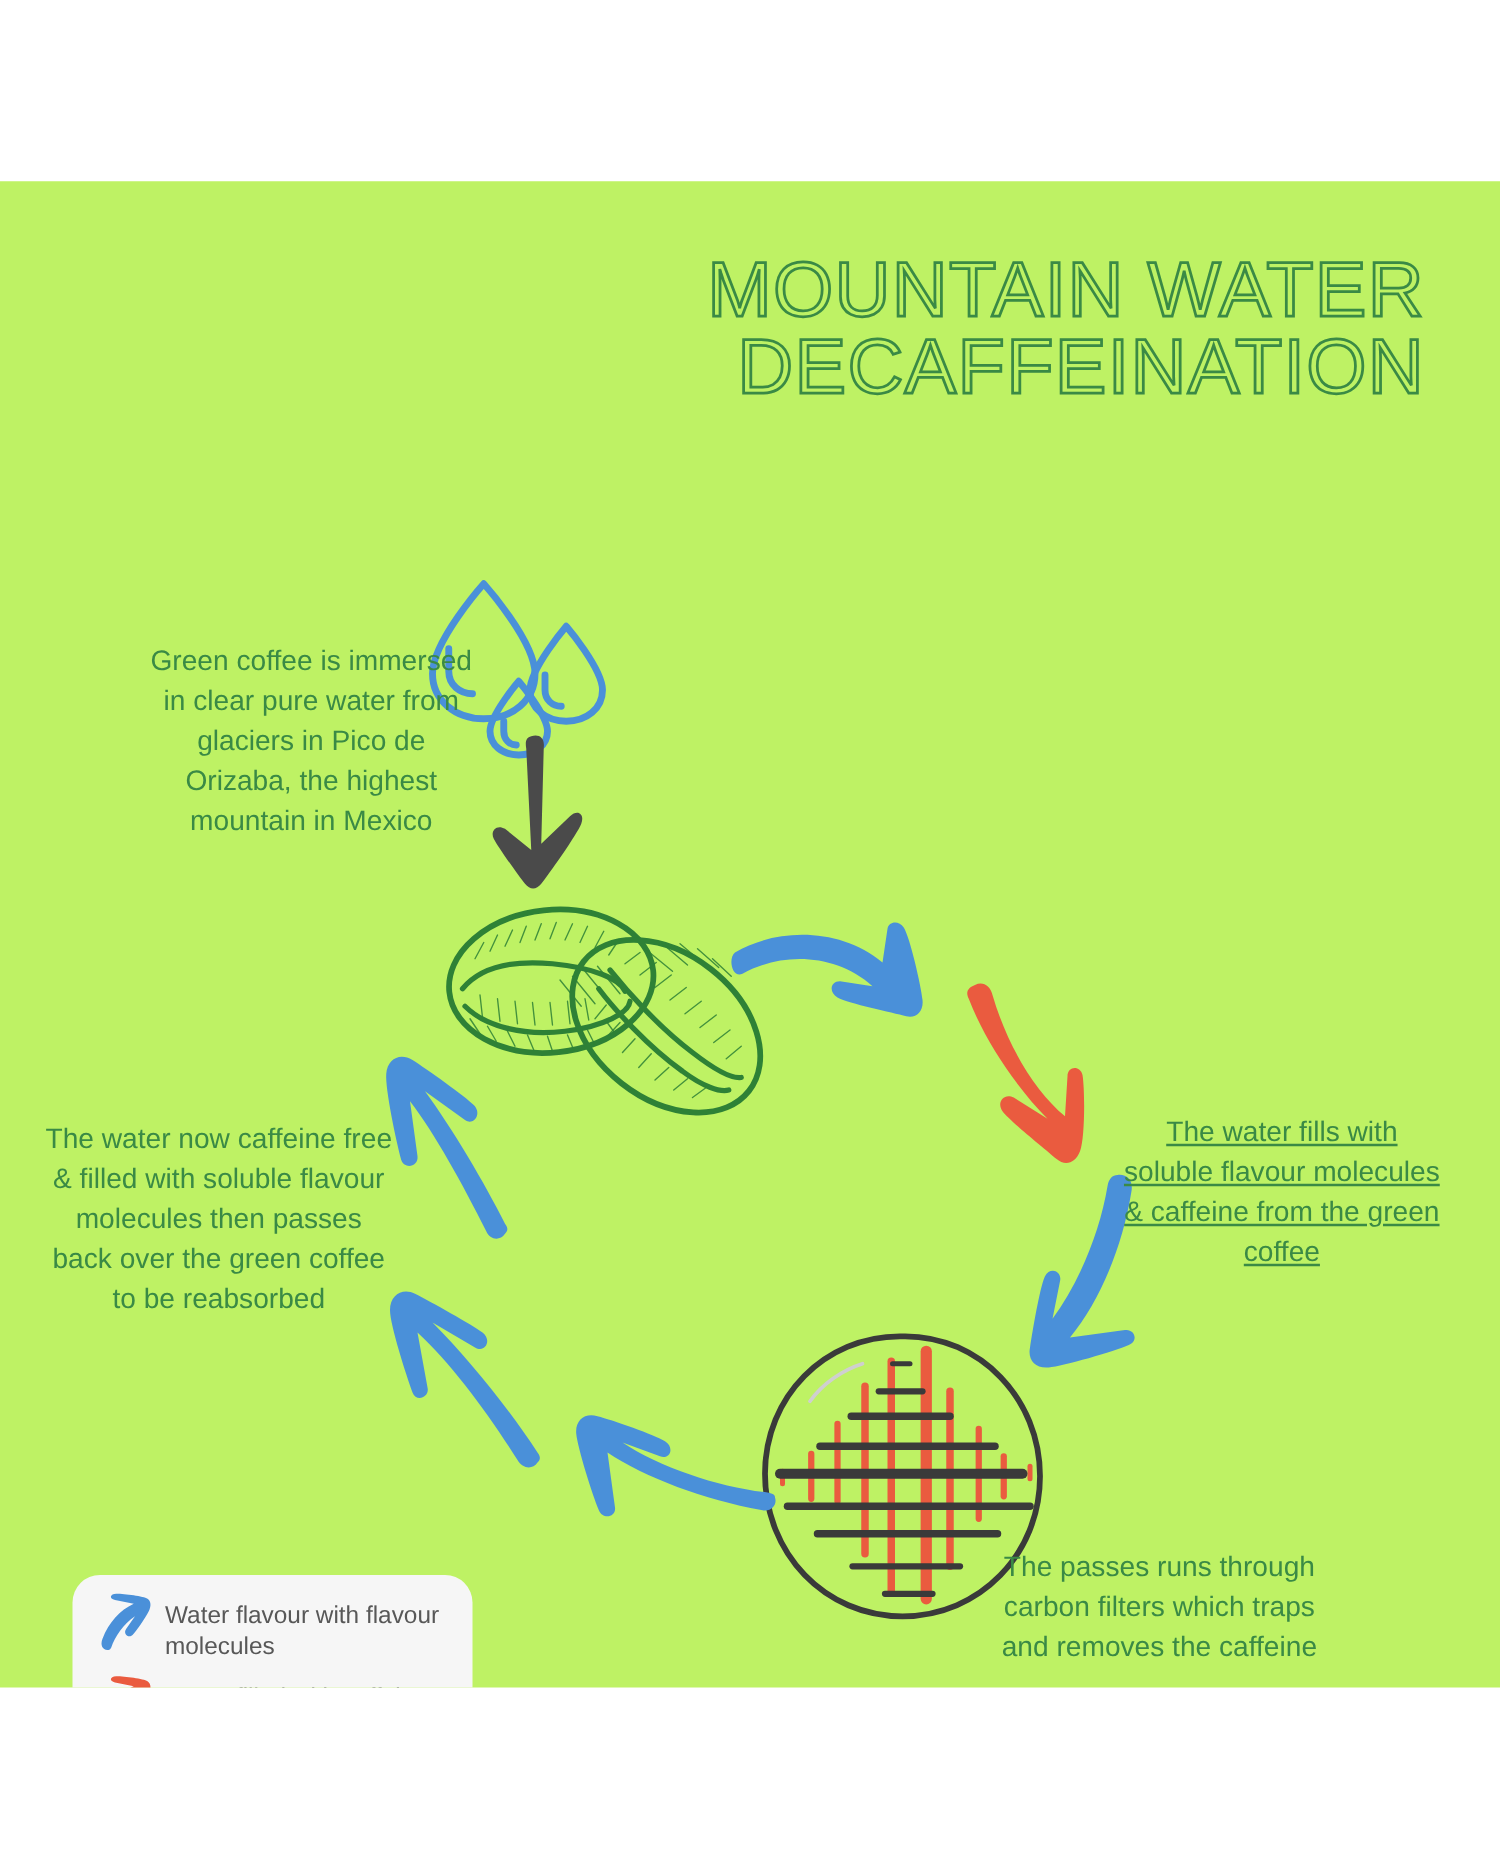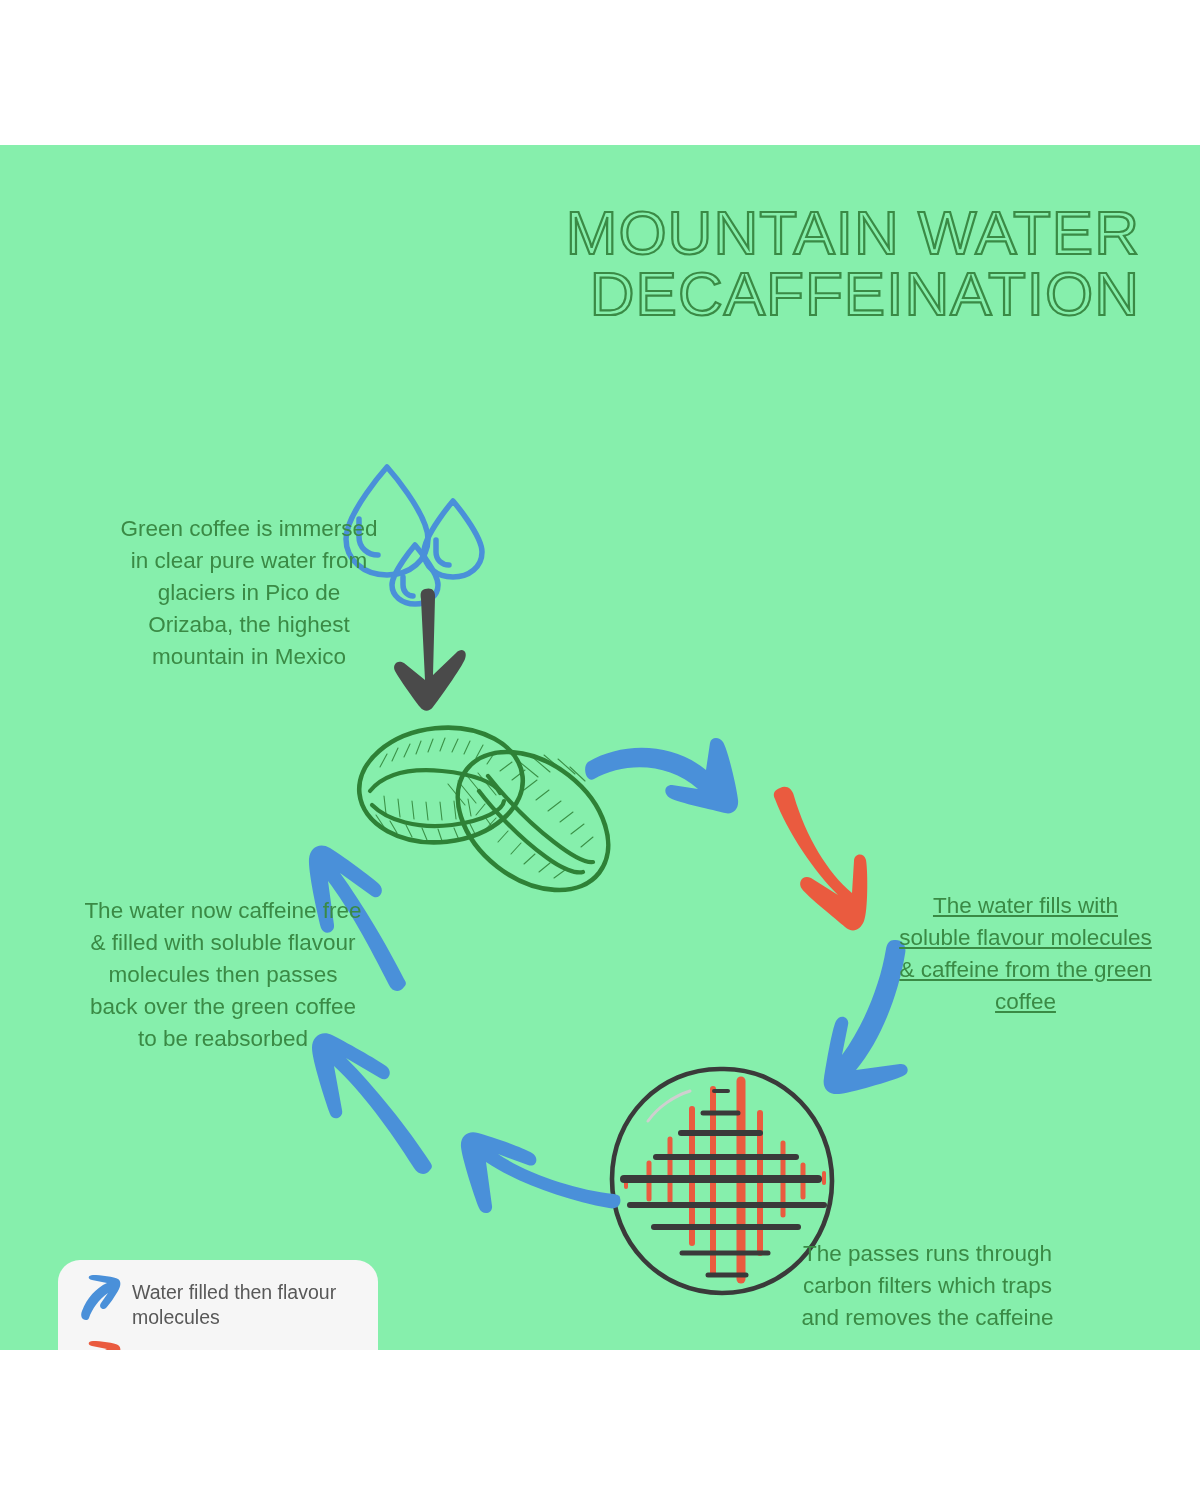--- a/index.html
+++ b/index.html
@@ -15,21 +15,21 @@
     overflow: hidden;
   }
 
   
   #canvas {
     position: absolute;
     left: 0;
     top: 145px;
     width: 1200px;
     height: 1205px;
-    background: #86efac;
+    background: #bef264;
     overflow: hidden;
   }
 
   
   #title {
     position: absolute;
     right: 60px;
     top: 58px;
     width: 700px;
     text-align: right;
@@ -48,21 +48,21 @@
   .blurb {
     position: absolute;
     color: #3a8a45;
     font-size: 22.5px;
     line-height: 1.42;
     text-align: center;
   }
   #blurb-intro   { left: 118px; top: 368px; width: 262px; }
   #blurb-fill    { left: 898px; top: 745px; width: 255px; text-decoration: underline; }
   #blurb-filter  { left: 800px; top: 1093px; width: 255px; }
-  #blurb-reabs   { left: 34px;  top: 750px; width: 282px; margin-left: 48px; }
+  #blurb-reabs   { left: 34px;  top: 750px; width: 282px; }
 
   
   #legend {
     position: absolute;
     left: 58px;
     top: 1115px;
     width: 320px;
     height: 165px;
     background: #f6f6f6;
     border-radius: 22px;
@@ -230,21 +230,21 @@
   <div class="blurb" id="blurb-reabs">The water now caffeine free &amp; filled with soluble flavour molecules then passes back over the green coffee to be reabsorbed</div>
 
   <div id="legend">
 
     <div class="legend-row" id="legend-row-flavour">
       <span class="legend-swatch">
         <svg width="46" height="46" viewBox="0 0 46 46">
           <path fill="#4a90d9" d="M10 44 C 6 44, 4 40, 6 35 C 11 22, 20 12, 31 7 L 16 4 C 11 3, 12 -1, 17 -1 C 24 -1, 39 1, 42 3 C 45 5, 45 9, 43 13 C 40 19, 33 29, 30 32 C 27 35, 22 31, 25 27 L 32 17 C 23 23, 16 33, 13 42 C 12 44, 11 44, 10 44 Z"></path>
         </svg>
       </span>
-      <span class="legend-label">Water filled then flavour molecules</span>
+      <span class="legend-label">Water flavour with flavour molecules</span>
     </div>
 
     <div class="legend-row" id="legend-row-caffeine">
       <span class="legend-swatch">
         <svg width="46" height="46" viewBox="0 0 46 46">
           <path fill="#ea5b3f" d="M10 44 C 6 44, 4 40, 6 35 C 11 22, 20 12, 31 7 L 16 4 C 11 3, 12 -1, 17 -1 C 24 -1, 39 1, 42 3 C 45 5, 45 9, 43 13 C 40 19, 33 29, 30 32 C 27 35, 22 31, 25 27 L 32 17 C 23 23, 16 33, 13 42 C 12 44, 11 44, 10 44 Z"></path>
         </svg>
       </span>
       <span class="legend-label">Water filled with caffeine molecules</span>
     </div>

